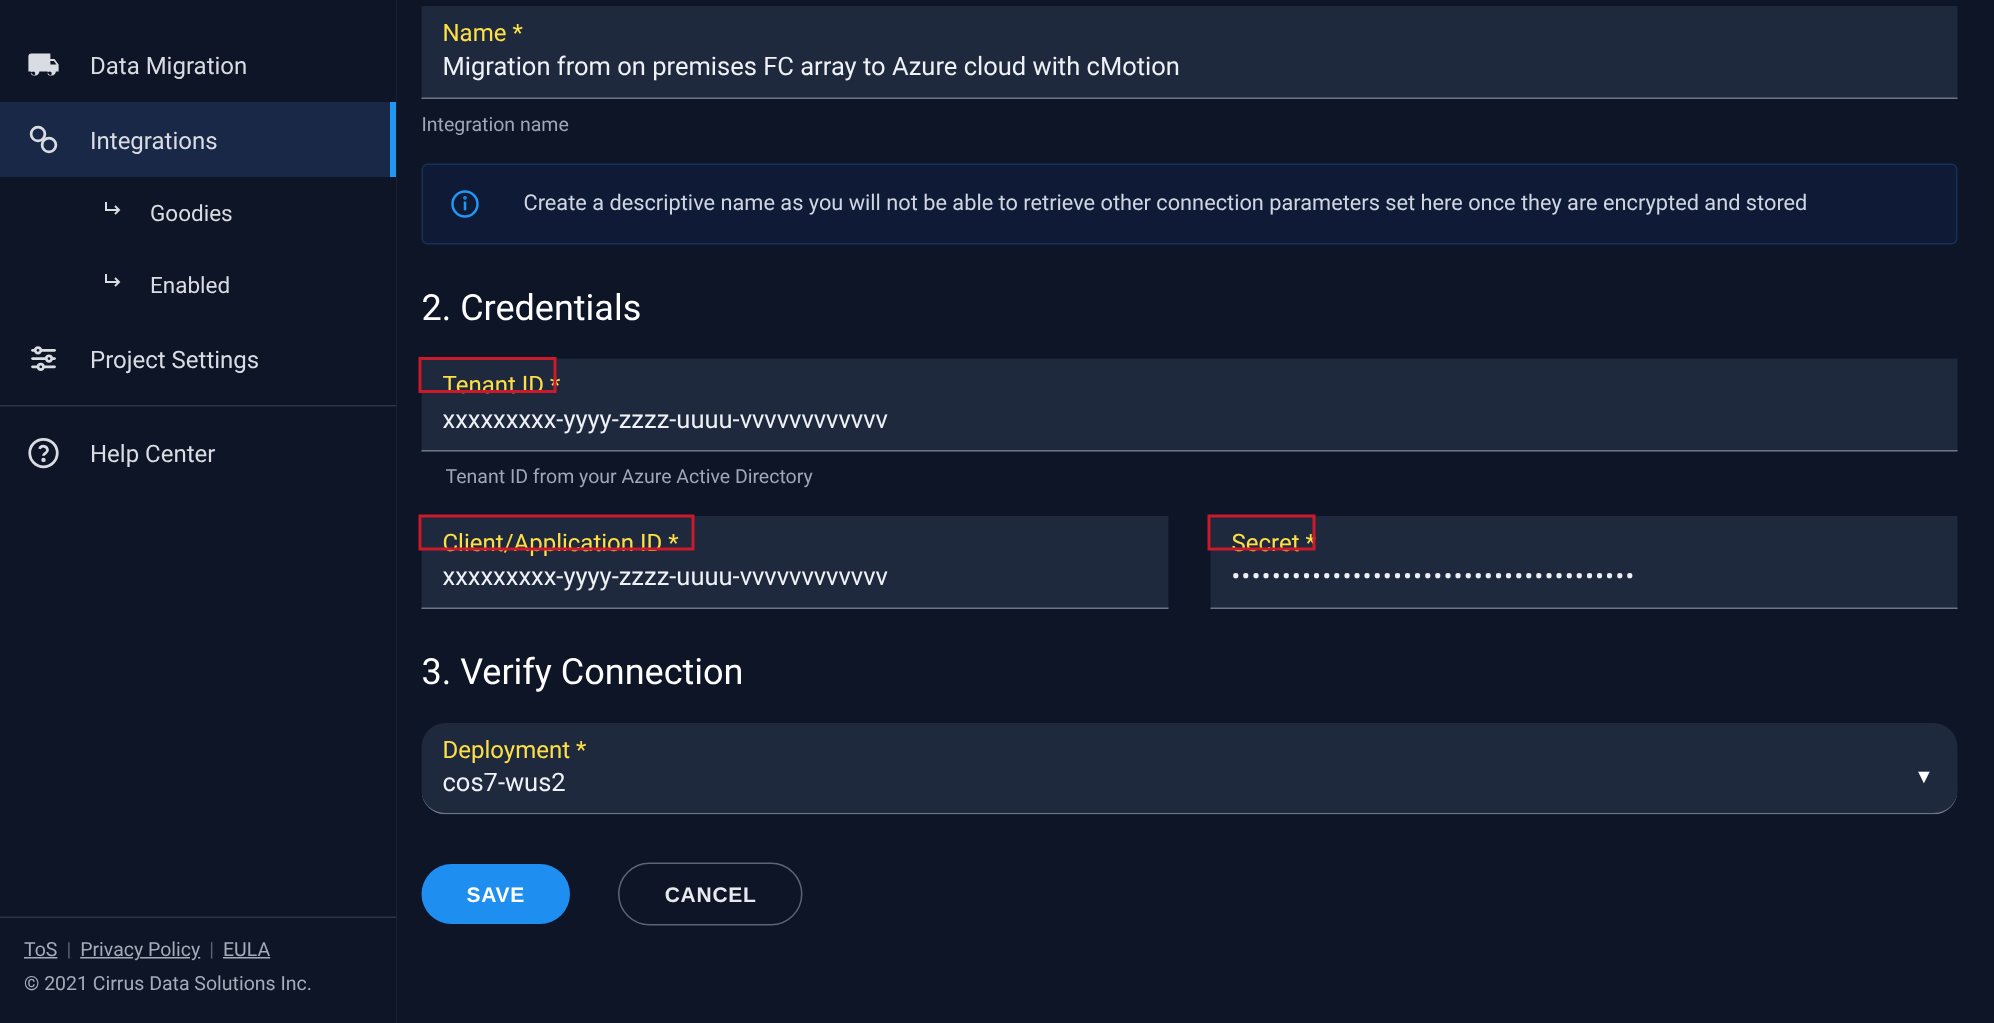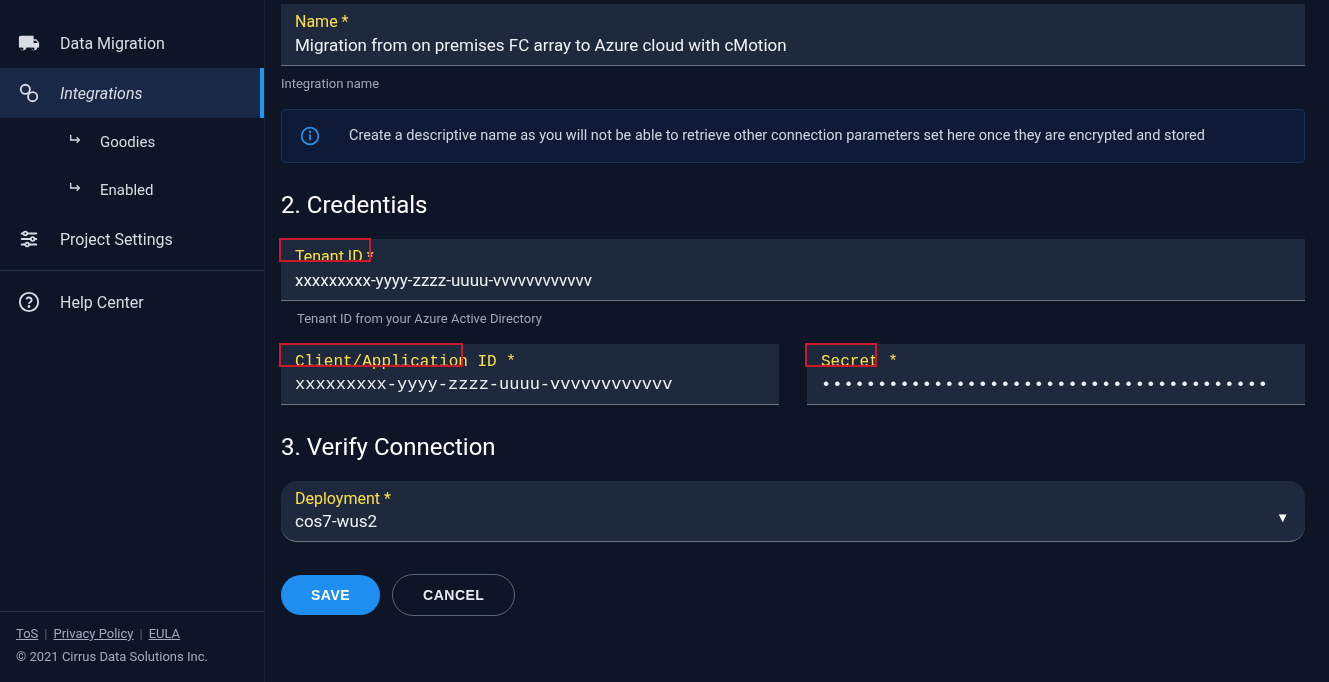--- a/index.html
+++ b/index.html
@@ -1,52 +1,52 @@
 <!DOCTYPE html>
 <html><head>
   <meta charset="utf-8">
   <style>
     * { margin: 0; padding: 0; box-sizing: border-box; }
     body { font-family: -apple-system, BlinkMacSystemFont, 'Segoe UI', Roboto, Oxygen, Ubuntu, sans-serif; background: #0d1526; color: #fff; width: 1329px; height: 682px; overflow: hidden; }
     .app { display: flex; height: 100%; }
     .sidebar { width: 265px; min-width: 265px; background: #0d1526; display: flex; flex-direction: column; border-right: 1px solid rgba(255,255,255,0.05); }
     .nav-items { flex: 1; padding-top: 18px; }
     .nav-item { display: flex; align-items: center; gap: 20px; padding: 14px 16px 14px 18px; cursor: pointer; color: #d9dde3; font-size: 16px; position: relative; }
-    .nav-item.active { background: #1a2847; font-style: italic; }
+    .nav-item.active { background: #1a2847; }
     .nav-item.active::after { content: ''; position: absolute; right: 0; top: 0; bottom: 0; width: 4px; background: #2196f3; }
     .nav-item .icon { width: 22px; height: 22px; display: flex; align-items: center; justify-content: center; color: #d9dde3; flex-shrink: 0; }
     .subitem { display: flex; align-items: center; gap: 16px; padding: 14px 16px 14px 68px; cursor: pointer; color: #d9dde3; font-size: 15px; }
     .sub-arrow .icon { width: 16px; height: 16px; color: #d9dde3; }
     .divider { height: 1px; background: #2a3548; margin: 6px 0; }
     .footer { padding: 14px 16px 18px 16px; font-size: 13px; color: #a4acbb; border-top: 1px solid #2a3548; }
     .footer-links { display: flex; gap: 6px; align-items: center; margin-bottom: 8px; text-decoration: underline; }
     .footer-links a { color: #a4acbb; text-decoration: none; cursor: pointer; }
     .footer-sep { color: #5a6378; }
     .main { flex: 1; padding: 0 24px 0 16px; overflow-y: auto; background: #0d1526; }
     .section-title { font-size: 24px; font-weight: 400; color: #fff; margin-bottom: 20px; }
     .section1 { margin-top: 4px; }
     .field { background: #1e293d; border-bottom: 1px solid #6b7688; padding: 8px 14px 10px 14px; position: relative; }
     .field-label { font-size: 16px; color: #fde047; line-height: 1.3; }
     .field-value { font-size: 17px; color: #eef1f5; background: transparent; border: 0; outline: none; width: 100%; margin-top: 2px; font-family: inherit; }
     .helper { font-size: 13px; color: #9ea7b8; margin-top: 10px; margin-bottom: 18px; }
     .info-box { background: #0f1b36; border-radius: 4px; padding: 16px 18px; display: flex; align-items: center; gap: 16px; margin-bottom: 28px; border: 1px solid #173056; }
     .info-box .info-icon { width: 20px; height: 20px; color: #2196f3; flex-shrink: 0; }
     .info-box .msg { font-size: 14.5px; color: #cfd6e2; line-height: 1.4; margin-left: 13px; }
-    .two-col { display: flex; gap: 28px; margin-top: 18px; font-family: Liberation Mono, monospace; }
+    .two-col { display: flex; gap: 28px; margin-top: 18px; }
     .two-col .col { flex: 1; }
     .red-box { position: absolute; border: 2px solid #cc1a2a; pointer-events: none; }
     .redbox-tenant { top: -1px; left: -2px; width: 92px; height: 24px; }
     .redbox-client { top: -1px; left: -2px; width: 184px; height: 24px; }
     .redbox-secret { top: -1px; left: -2px; width: 72px; height: 24px; }
     .select-field { display: flex; align-items: flex-end; justify-content: space-between; border-radius: 16px; }
     .select-field .left { flex: 1; }
     .chevron { color: #fff; font-size: 13px; padding-right: 2px; padding-bottom: 6px; }
     .sec2 { margin-bottom: 28px; }
     .sec3 { margin-bottom: 28px; }
-    .actions { display: flex; gap: 12px; align-items: center; margin-top: 32px; }
+    .actions { display: flex; gap: 32px; align-items: center; margin-top: 32px; }
     .btn { font-size: 14px; font-weight: 600; padding: 12px 30px; border-radius: 999px; cursor: pointer; letter-spacing: 0.5px; }
     .btn-primary { background: #1f8ef1; color: #fff; border: 0; }
     .btn-secondary { background: transparent; color: #e6e9ef; border: 1px solid #5a6678; }
     .section-title.s1 { margin-top: 0; }
   </style>
 </head>
 <body>
 
 <div class="app">
 

